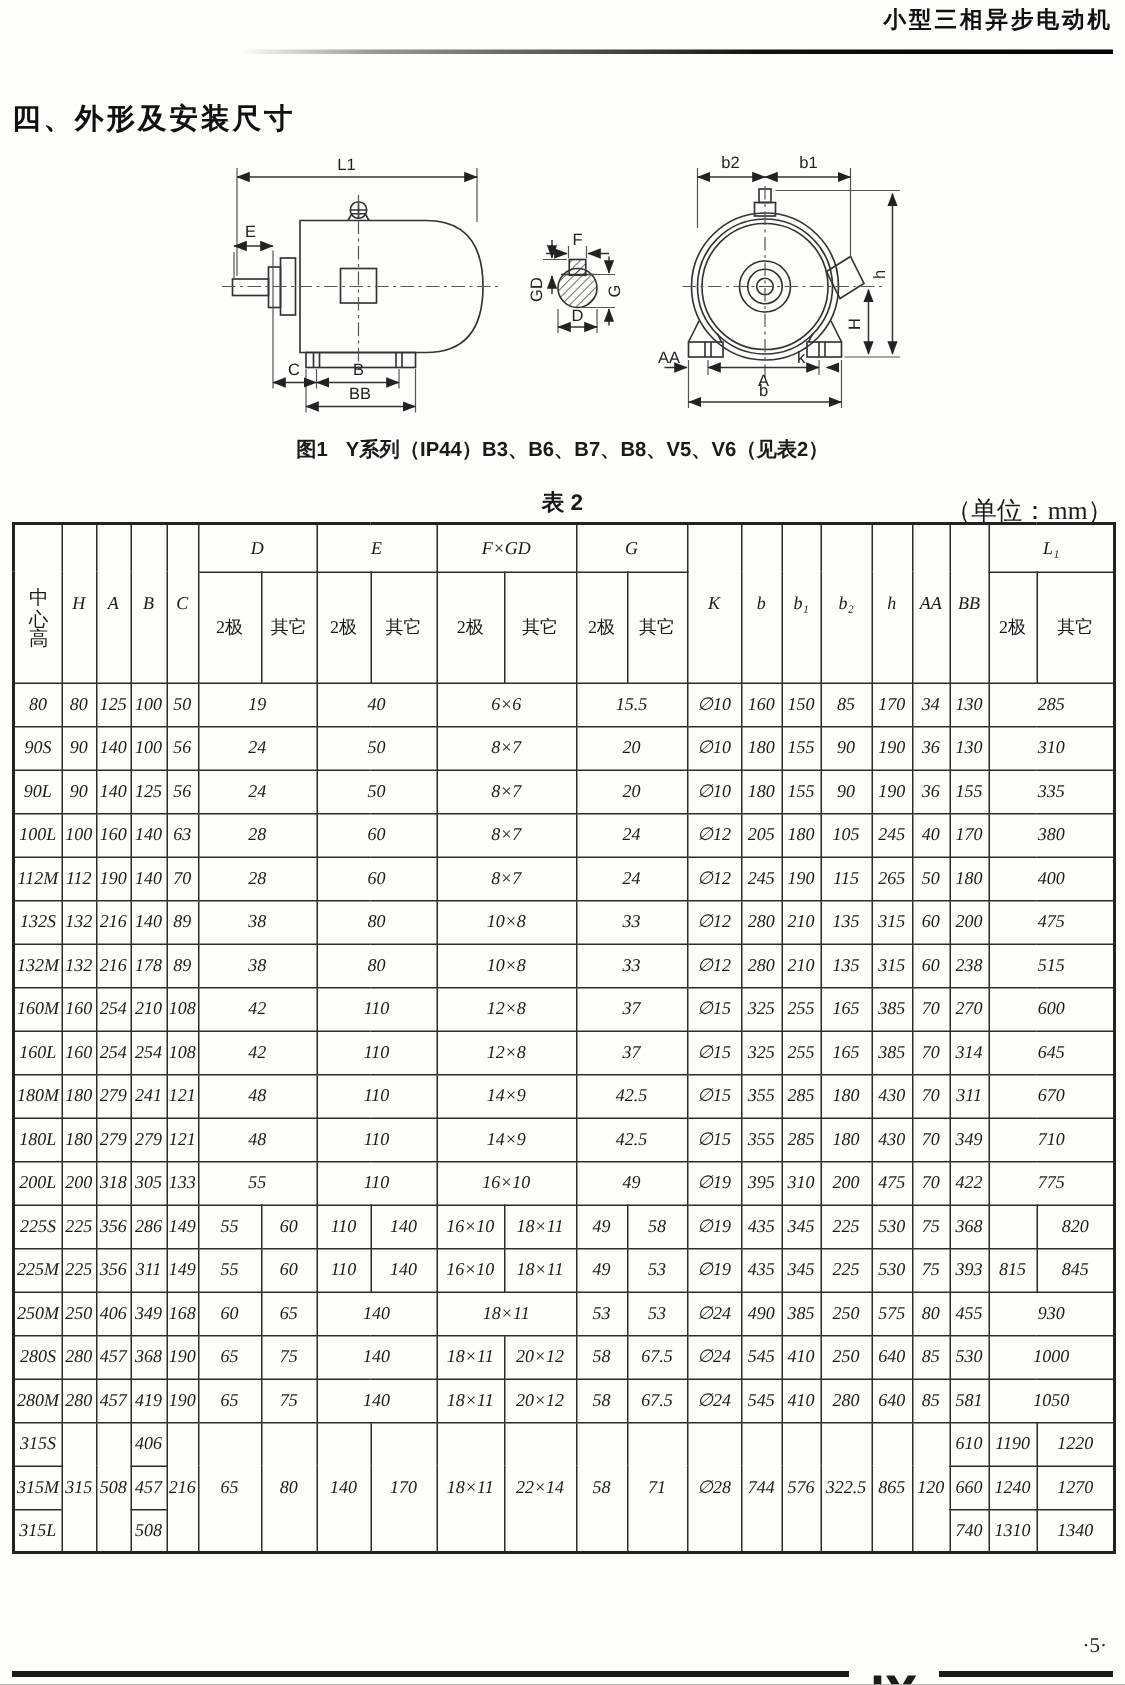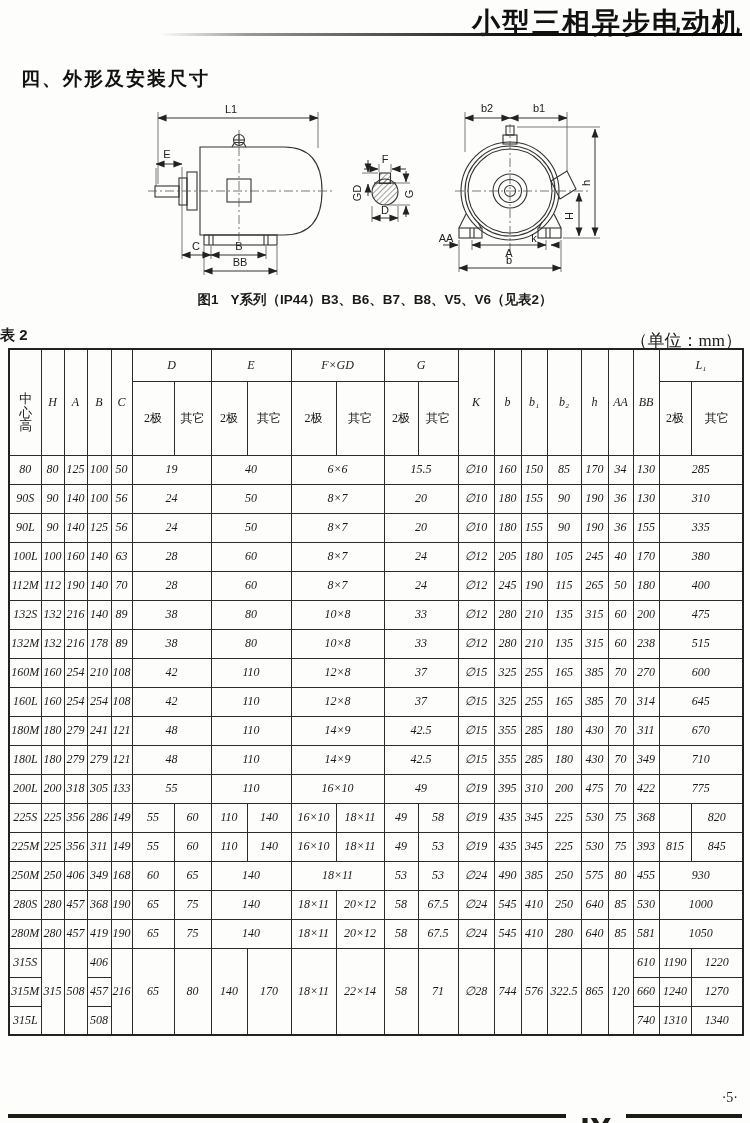--- a/index.html
+++ b/index.html
@@ -1,28 +1,28 @@
 <!DOCTYPE html>
 <html><head>
 <meta charset="utf-8">
 <style>
   html,body{margin:0;padding:0;background:#888;}
   .page{position:relative;width:750px;height:1123px;background:#fdfdfc;margin:0 auto;overflow:hidden;
         font-family:"Liberation Serif","DejaVu Serif",serif;color:#1a1a1a;}
   .doc-title{position:absolute;top:4px;right:8px;font-family:"Liberation Sans","DejaVu Sans",sans-serif;
-        font-weight:700;font-size:28px;letter-spacing:2px;color:#111;}
+        font-weight:700;font-size:15px;letter-spacing:2px;color:#111;}
   .head-rule{position:absolute;top:33px;left:160px;width:582px;height:3px;
         background:linear-gradient(to right,rgba(160,160,160,0),#9a9a9a 15%,#111 60%,#000);}
   .section-title{position:absolute;top:66px;left:8px;font-family:"Liberation Sans","DejaVu Sans",sans-serif;
-        font-weight:700;font-size:19px;letter-spacing:2px;color:#111;margin-left:13px;}
+        font-weight:700;font-size:19px;letter-spacing:2px;color:#111;}
   .figure-wrap{position:absolute;top:95px;left:0;width:750px;height:196px;}
   .fig-caption{position:absolute;top:291px;left:0;width:750px;text-align:center;
         font-family:"Liberation Sans","DejaVu Sans",sans-serif;font-weight:600;font-size:13.5px;color:#1a1a1a;}
   .fig-caption .cap-text{margin-left:12px;}
-  .table-label{position:absolute;top:326px;left:0;width:750px;text-align:left;
+  .table-label{position:absolute;top:326px;left:0;width:750px;text-align:center;
         font-family:"Liberation Sans","DejaVu Sans",sans-serif;font-weight:700;font-size:15px;}
   .unit-note{position:absolute;top:329px;right:8px;font-size:17px;}
   table.spec{position:absolute;top:348px;left:8px;width:734px;border-collapse:collapse;table-layout:fixed;
         font-size:12px;color:#1a1a1a;border:2px solid #222;}
   table.spec th,table.spec td{border:1px solid #2b2b2b;text-align:center;vertical-align:middle;
         padding:0;font-weight:normal;overflow:hidden;white-space:nowrap;}
   table.spec thead tr.grp-row{height:32px;}
   table.spec thead tr.sub-row{height:74px;}
   table.spec tbody tr{height:29px;font-style:italic;}
   .it{font-style:italic;}

